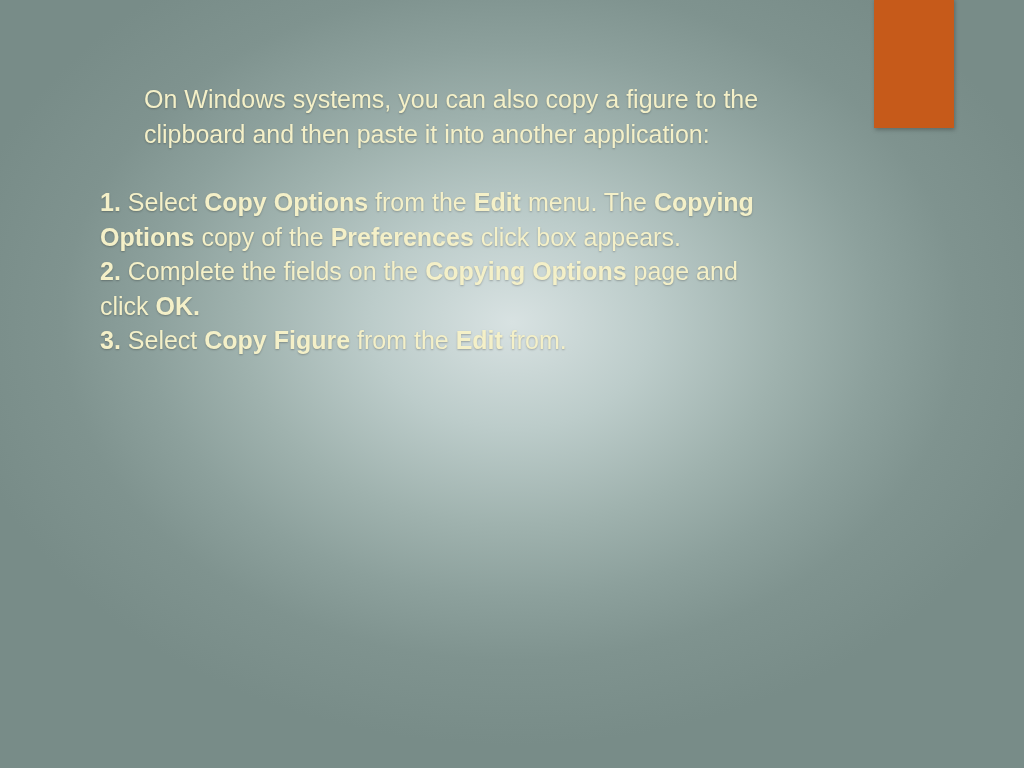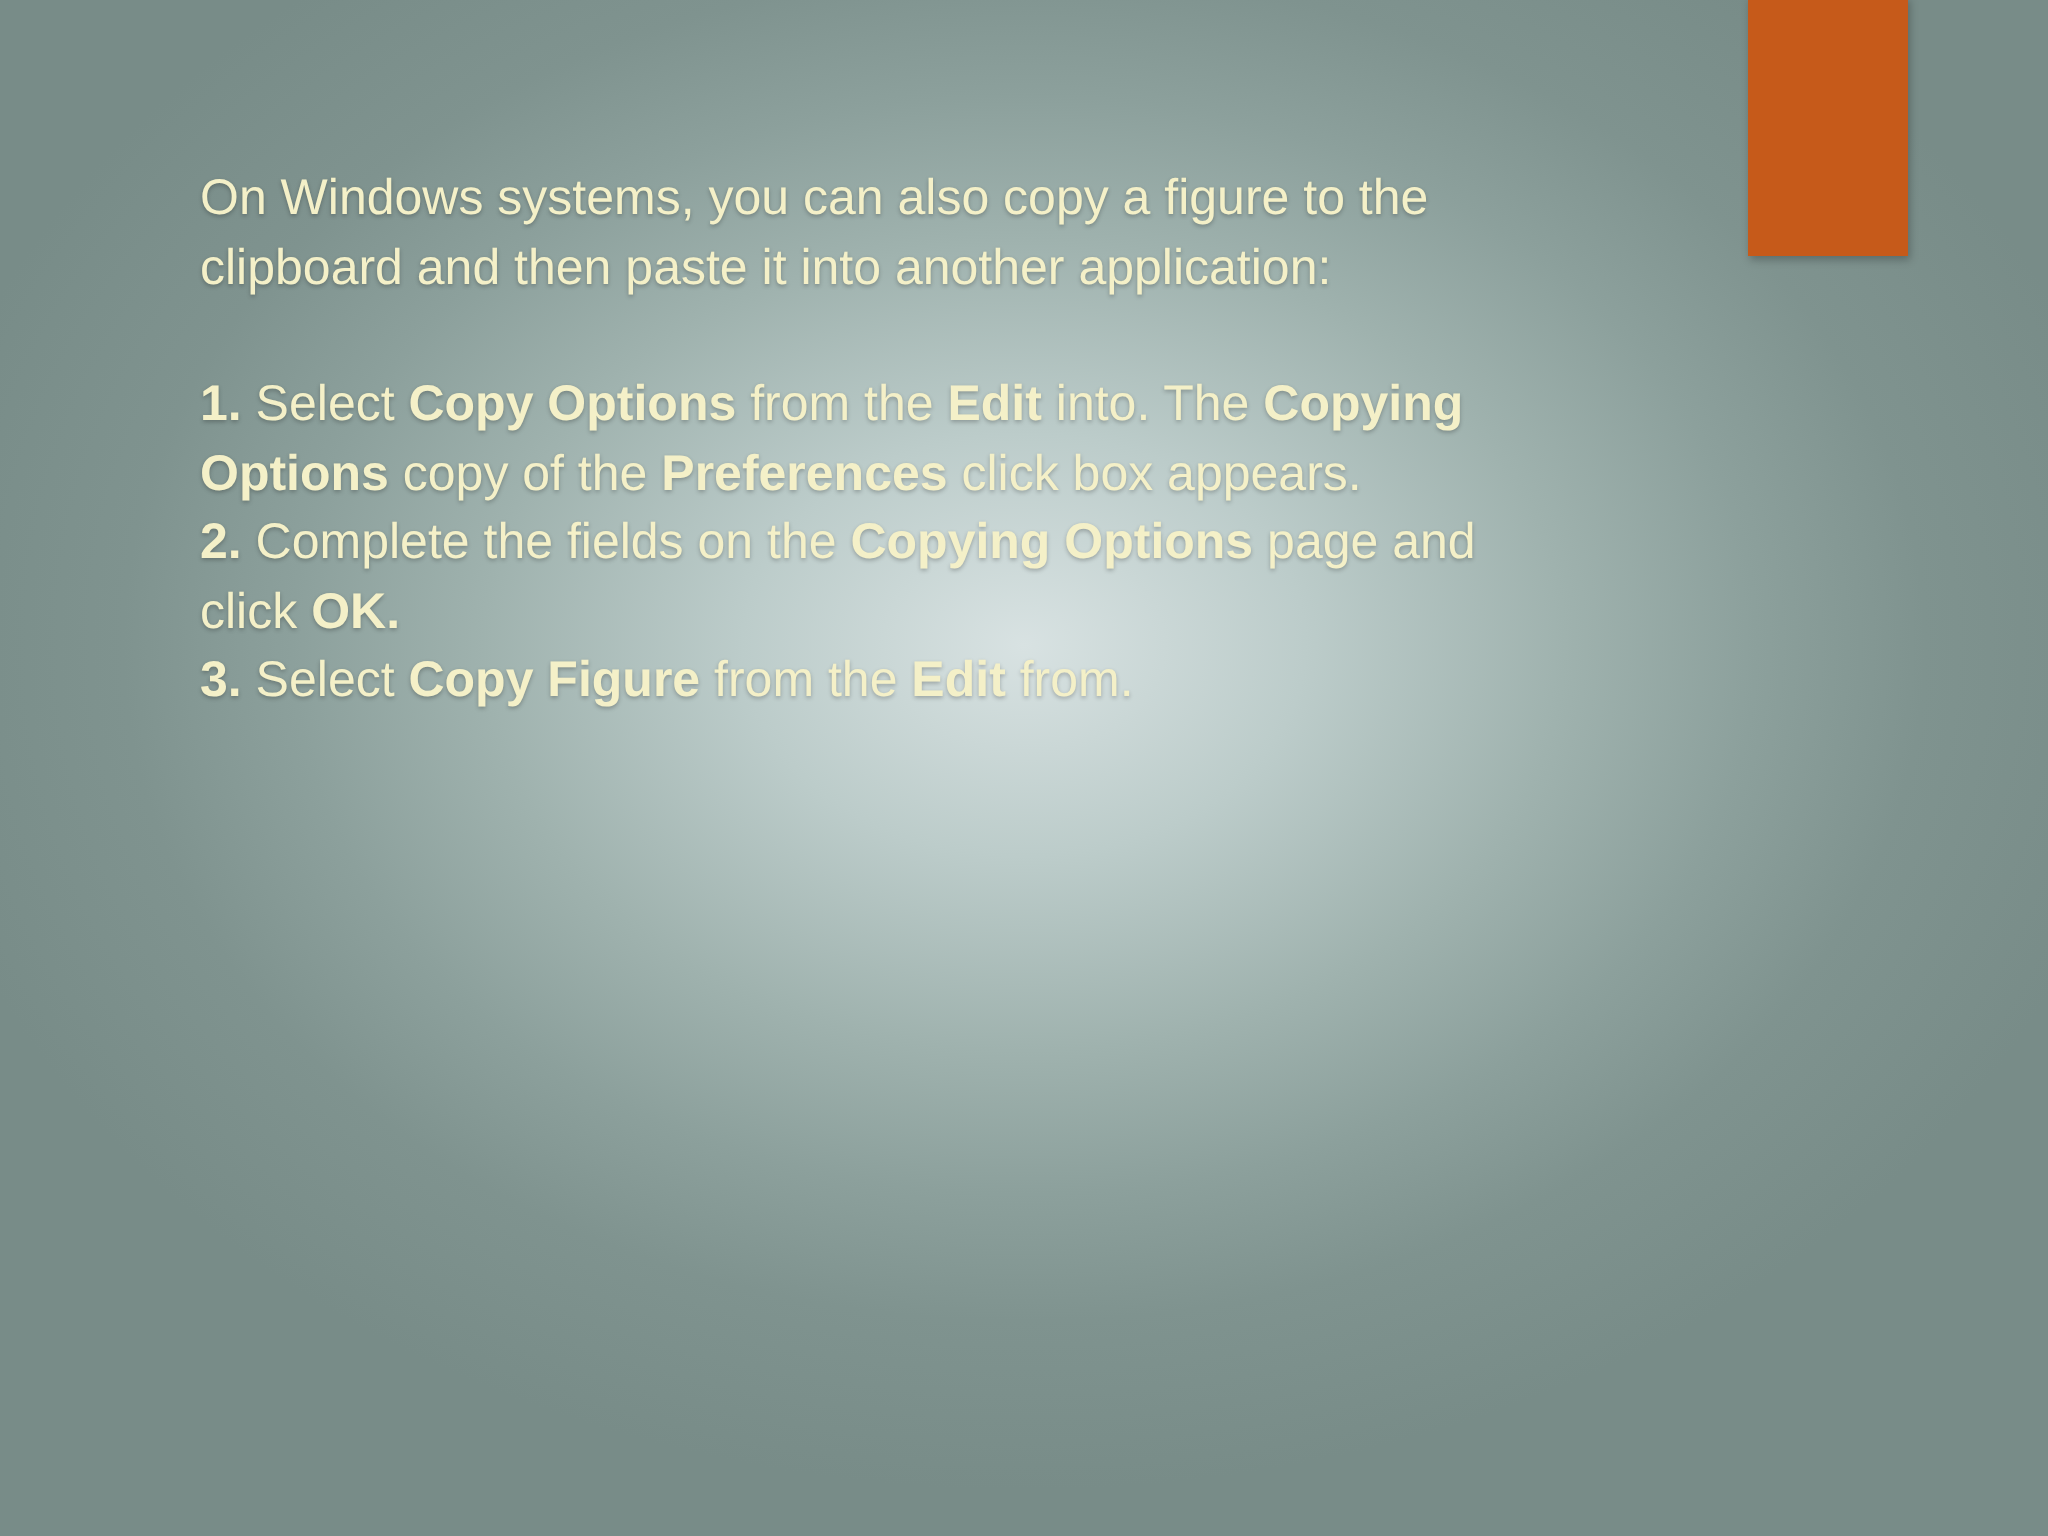--- a/index.html
+++ b/index.html
@@ -29,29 +29,29 @@
     .content {
       position: absolute;
       top: 82px;
       left: 100px;
       width: 660px;
       color: #f4f0c8;
       font-size: 25px;
       line-height: 1.38;
       text-shadow: 0 1px 2px rgba(0,0,0,0.25);
     }
-    .intro { margin-bottom: 34px; }
+    .intro { margin-bottom: 34px; margin-left: 44px; }
     .step { }
     .b { font-weight: bold; }
   </style>
 </head>
 <body>
 
 <div class="accent-tab"></div>
 
 <div class="content">
   <div class="intro">On Windows systems, you can also copy a figure to the clipboard and then paste it into another application:</div>
   <div class="steps">
-      <div class="step"><span class="b">1.</span><span>  Select </span><span class="b">Copy Options</span><span> from the </span><span class="b">Edit</span><span> into. The </span><span class="b">Copying Options</span><span> copy of the </span><span class="b">Preferences</span><span> click box appears.</span></div>
+      <div class="step"><span class="b">1.</span><span>  Select </span><span class="b">Copy Options</span><span> from the </span><span class="b">Edit</span><span> menu. The </span><span class="b">Copying Options</span><span> copy of the </span><span class="b">Preferences</span><span> click box appears.</span></div>
       <div class="step"><span class="b">2.</span><span>  Complete the fields on the </span><span class="b">Copying Options</span><span> page and click </span><span class="b">OK.</span></div>
       <div class="step"><span class="b">3.</span><span>  Select </span><span class="b">Copy Figure</span><span> from the </span><span class="b">Edit</span><span> from.</span></div>
     </div>
 </div>
 
 </body></html>

